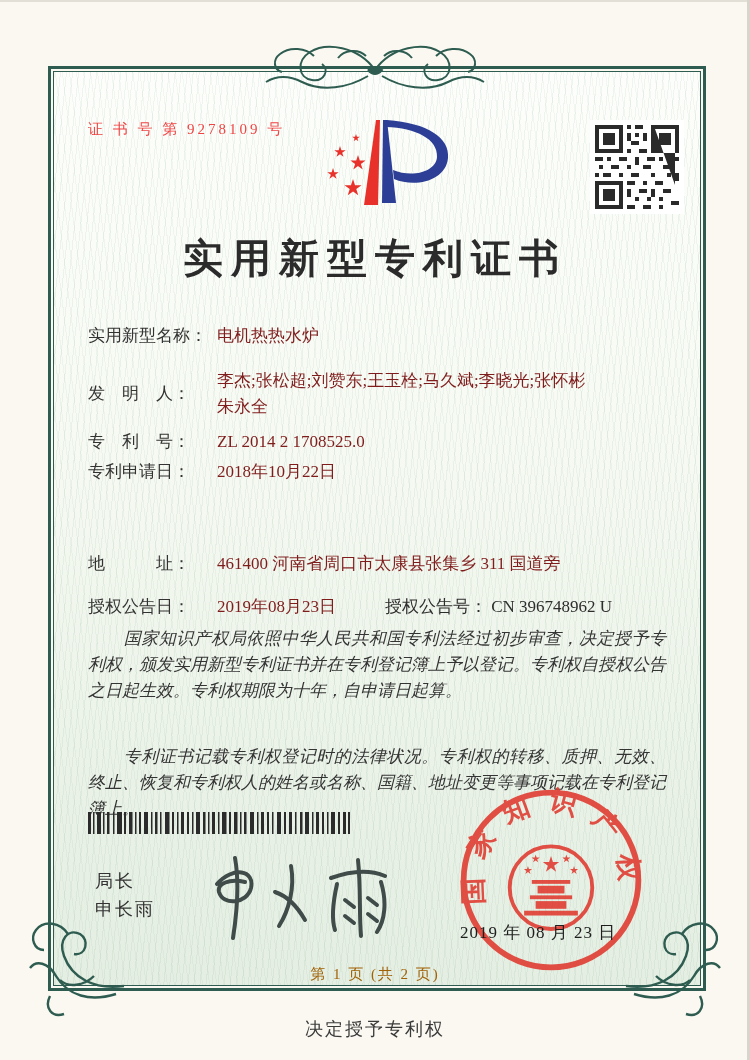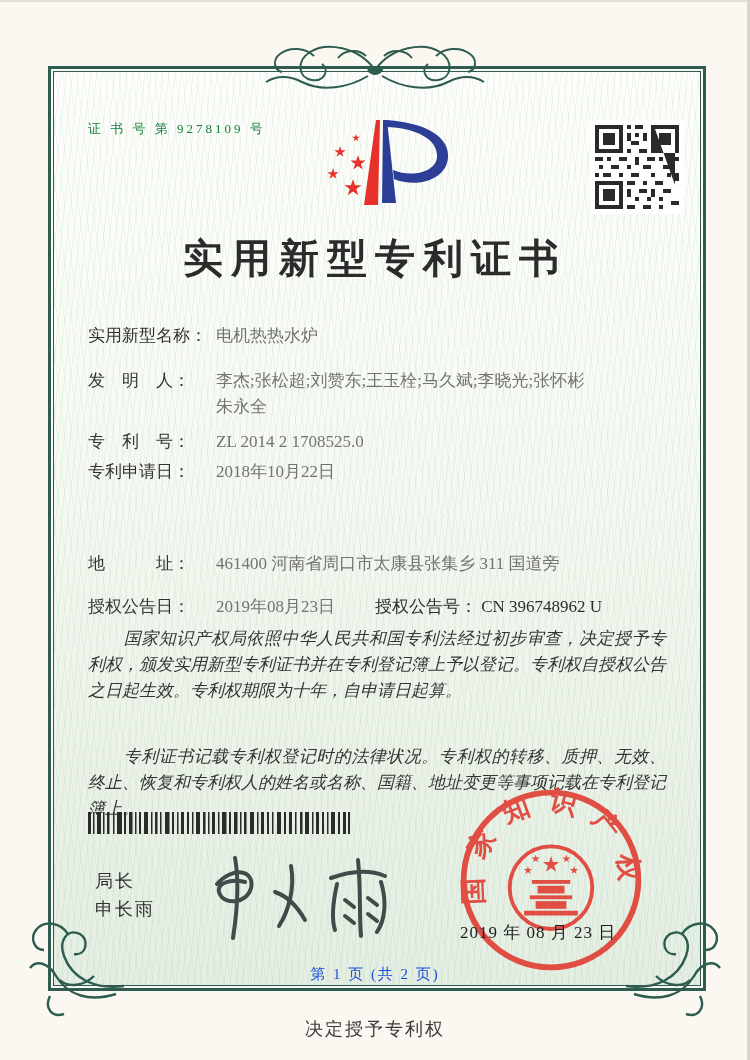--- a/index.html
+++ b/index.html
@@ -7,38 +7,38 @@
   .page{position:relative;width:750px;height:1060px;margin:0 auto;background:#faf8f1;overflow:hidden;
         box-shadow:inset -3px 0 0 #d8d5cc, inset 0 2px 0 #e2dfd6;}
   
   .frame{position:absolute;left:48px;top:66px;width:652px;height:919px;border:3px solid #2e5c50;}
   .frame-inner{position:absolute;inset:2px;border:1px solid #2e5c50;
     background:
       repeating-linear-gradient(96deg, rgba(110,160,130,.10) 0 1px, rgba(0,0,0,0) 1px 6px),
       repeating-linear-gradient(83deg, rgba(110,160,130,.08) 0 1px, rgba(0,0,0,0) 1px 7px),
       linear-gradient(180deg,#fdfefb 0%,#f7faf3 40%,#eaf2e7 78%,#e4eee2 100%);}
   .content{position:absolute;inset:0;z-index:5;color:#2d2d2d;}
-  .cert-no{position:absolute;left:88px;top:120px;font-size:13px;letter-spacing:3px;color:#15803d;}
+  .cert-no{position:absolute;left:88px;top:120px;font-size:15px;letter-spacing:3px;color:#ef4444;}
   .logo{position:absolute;left:296px;top:108px;}
   .qr{position:absolute;left:590px;top:120px;}
   .title{position:absolute;left:0;right:0;top:231px;text-align:center;font-size:40px;font-weight:600;
          letter-spacing:8px;color:#2b2b2b;}
-  .row{position:absolute;left:88px;right:66px;font-size:17px;display:flex;align-items:flex-start;line-height:26px;}
+  .row{position:absolute;left:88px;right:66px;font-size:17px;display:flex;align-items:center;line-height:26px;gap:9px;}
   .lbl{display:inline-block;width:114px;white-space:nowrap;flex:none;color:#333;}
-  .val{margin-left:14px;color:#737373;}
+  .val{margin-left:6px;color:#7f1d1d;}
   .val .l2{display:block;}
   .pair2{margin-left:40px;white-space:nowrap;}
   .para{position:absolute;left:88px;right:84px;font-size:17px;line-height:26px;text-indent:2.1em;
         color:#343434;text-align:justify;font-style:italic;}
   .barcode{position:absolute;left:88px;top:812px;}
   .bureau{position:absolute;left:95px;font-size:18px;color:#333;letter-spacing:2px;}
   .sig{position:absolute;left:195px;top:840px;}
   .seal{position:absolute;left:455px;top:784px;opacity:.88;}
   .seal-date{position:absolute;left:460px;top:921px;font-size:17px;color:#1e1e1e;letter-spacing:1px;white-space:nowrap;z-index:6;}
-  .footer-page{position:absolute;left:0;right:0;top:965px;text-align:center;font-size:15px;letter-spacing:2px;color:#1d4ed8;}
+  .footer-page{position:absolute;left:0;right:0;top:965px;text-align:center;font-size:15px;letter-spacing:2px;color:#a16207;}
   .back-note{position:absolute;left:0;right:0;top:1017px;text-align:center;font-size:18px;letter-spacing:2px;color:#3a3a3a;}
   .orn{position:absolute;z-index:4;}
   svg{display:block;}
 </style>
 </head>
 <body>
 
 <div class="page">
 
   <div class="frame">

